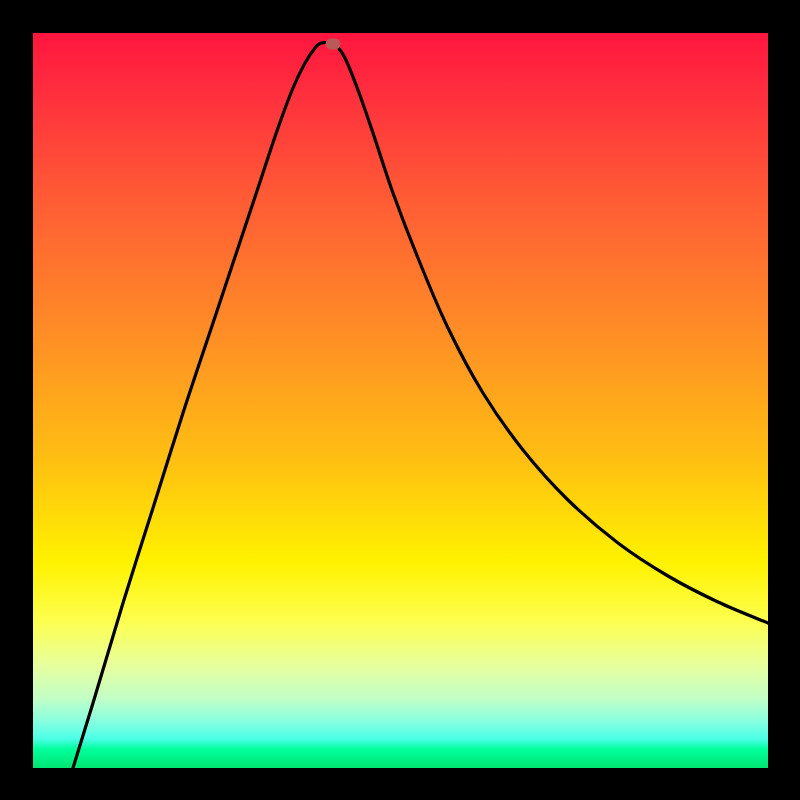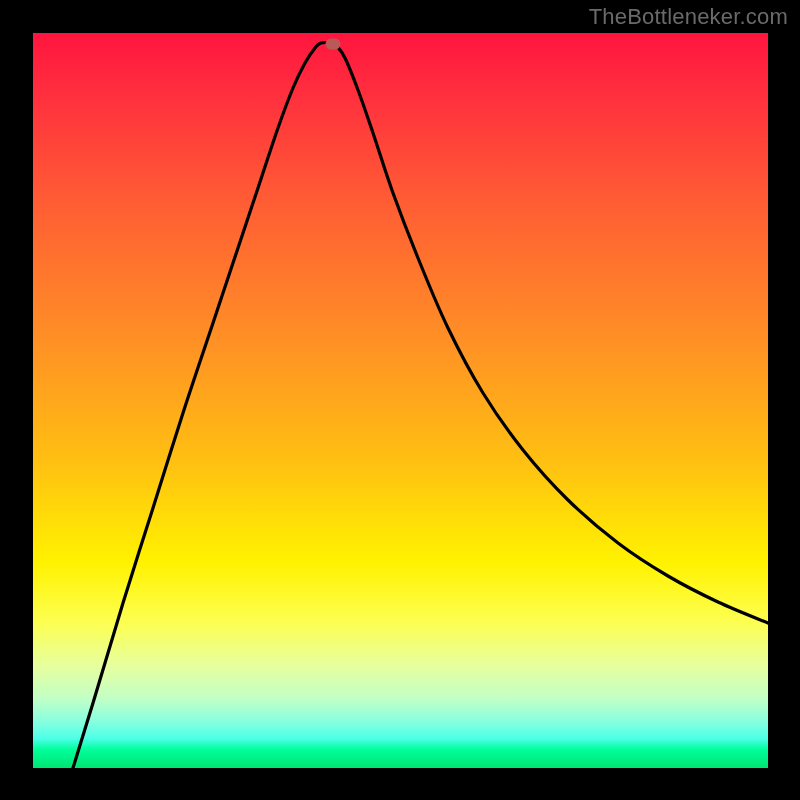--- a/index.html
+++ b/index.html
@@ -76,14 +76,13 @@
 </head>
 <body>
 
 <div class="frame">
   <div class="plot">
     <svg class="curve-svg" viewBox="0 0 735 735" preserveAspectRatio="none">
       <path class="curve-path" d="M 40 735 C 43.6 723.3, 51 699.7, 60 670 C 69 640.3, 79.2 605.1, 90 570 C 100.8 534.9, 109.2 509.2, 120 475 C 130.8 440.8, 139.2 413.3, 150 380 C 160.8 346.7, 170.1 319.7, 180 290 C 189.9 260.3, 196.9 239.3, 205 215 C 213.1 190.7, 217.8 176.6, 225 155 C 232.2 133.4, 238.7 113, 245 95 C 251.3 77, 255.14 66.7, 260 55 C 264.86 43.3, 268.04 37.2, 272 30 C 275.96 22.8, 279.12 18.6, 282 15 C 284.88 11.4, 284.94 10.9, 288 10 C 291.06 9.1, 296.3 9.64, 299 10 C 301.7 10.36, 300.66 9.3, 303 12 C 305.34 14.7, 308.04 16.9, 312 25 C 315.96 33.1, 319.96 43.5, 325 57 C 330.04 70.5, 333.7 81.46000000000001, 340 100 C 346.3 118.53999999999999, 351.9 137.5, 360 160 C 368.1 182.5, 375.1 200.7, 385 225 C 394.9 249.3, 403.3 270.7, 415 295 C 426.7 319.3, 436.5 338.04, 450 360 C 463.5 381.96, 474.7 397.74, 490 417 C 505.3 436.26, 517.9 450.26, 535 467 C 552.1 483.74, 567 496.32, 585 510 C 603 523.68, 617 532.38, 635 543 C 653 553.62, 667 560.54, 685 569 C 703 577.46, 726 586.22, 735 590"></path>
     </svg>
     <div class="marker" style="left: 300px; top: 11px;"></div>
   </div>
-  <div class="watermark">TheBottleneker.com</div>
 </div>
 
 </body></html>

